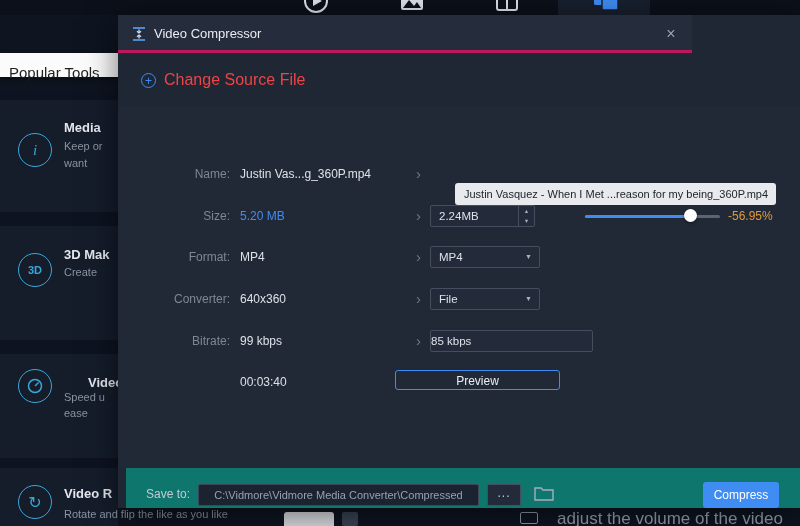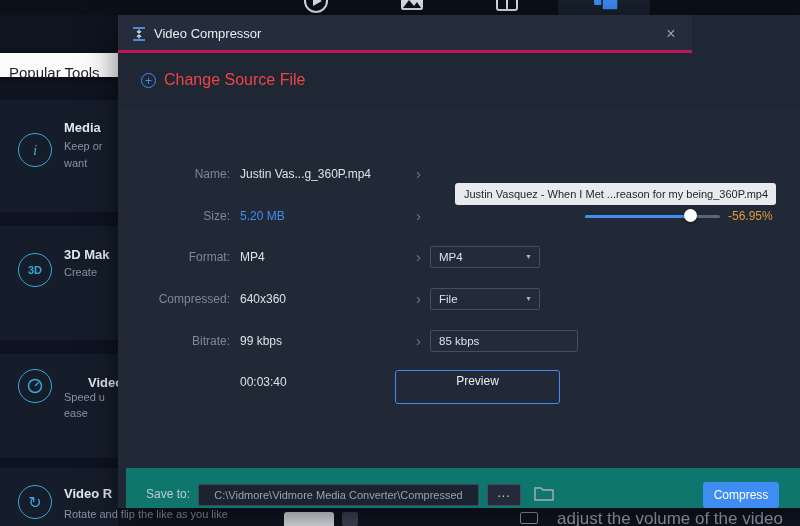--- a/index.html
+++ b/index.html
@@ -51,22 +51,22 @@
   .stepper{right:0;top:0;width:15px;height:20px;border-left:1px solid #454e5f;}
   .step{width:15px;height:10px;font-size:5.5px;line-height:10px;text-align:center;color:#a7afbc;}
   .slider-track{left:467px;top:11px;width:135px;height:3px;background:#5b6374;border-radius:2px;}
   .slider-fill{left:0;top:0;height:3px;background:#3f8cf3;border-radius:2px;}
   .slider-knob{left:566px;top:5px;width:13px;height:13px;background:#ffffff;border-radius:50%;
                box-shadow:0 1px 3px rgba(0,0,0,.5);}
   .percent{left:610px;width:62px;line-height:24px;font-size:12px;color:#e09a3c;white-space:nowrap;}
   .select{left:312px;top:1px;width:110px;height:22px;}
   .sel-text{left:8px;top:0;line-height:20px;}
   .sel-caret{right:7px;top:0;line-height:20px;font-size:7px;color:#aab2bf;}
-  .bitrate-input{left:312px;top:1px;width:148px;height:22px;padding-left:8px;}
-  .preview-btn{left:277px;top:0;width:165px;height:34px;border:1px solid #3f8cf5;border-radius:3px;
+  .bitrate-input{left:312px;top:1px;width:163px;height:22px;}
+  .preview-btn{left:277px;top:0;width:165px;height:20px;border:1px solid #3f8cf5;border-radius:3px;
                line-height:21px;text-align:center;font-size:12px;color:#eaeef4;box-sizing:border-box;}
 
   .bottombar{left:8px;top:453px;width:682px;height:40px;background:#0f766e;border-top:7px solid #0f766e;box-sizing:border-box;}
   .save-label{left:20px;line-height:39px;font-size:12px;color:#c3cad4;white-space:nowrap;}
   .path-field{left:72px;top:9px;width:281px;height:22px;background:#1b2230;border:1px solid #3d4757;
               border-radius:2px;box-sizing:border-box;color:#98a1b0;font-size:11px;line-height:20px;
               text-align:center;white-space:nowrap;overflow:hidden;}
   .dots-btn{left:361px;top:9px;width:34px;height:22px;text-align:center;line-height:16px;
             letter-spacing:1px;color:#c6ccd6;font-size:12px;}
   .folder-btn{left:407px;top:10px;width:24px;height:20px;}
@@ -178,39 +178,46 @@
       <div class="abs rlabel">Name:</div>
       <div class="abs rvalue">Justin Vas...g_360P.mp4</div>
       <div class="abs rchev">›</div>
       <div class="abs name-input">Justin Vasquez - When I Met ...reason for my being_360P.mp4</div>
     </div>
 
     <div class="abs row" style="top:189px;">
       <div class="abs rlabel">Size:</div>
       <div class="abs rvalue blue">5.20 MB</div>
       <div class="abs rchev">›</div>
+      <div class="abs spinner darkfield">
+        <div class="abs spin-text">2.24MB</div>
+        <div class="abs stepper">
+          <div class="step">▲</div>
+          <div class="step">▼</div>
+        </div>
+      </div>
       <div class="abs slider-track">
         <div class="abs slider-fill" style="width:105px;"></div>
       </div>
       <div class="abs slider-knob"></div>
       <div class="abs percent">-56.95%</div>
     </div>
 
     <div class="abs row" style="top:230px;">
       <div class="abs rlabel">Format:</div>
       <div class="abs rvalue">MP4</div>
       <div class="abs rchev">›</div>
       <div class="abs select darkfield">
         <div class="abs sel-text">MP4</div>
         <div class="abs sel-caret">▼</div>
       </div>
     </div>
 
     <div class="abs row" style="top:272px;">
-      <div class="abs rlabel">Compressed:</div>
+      <div class="abs rlabel">Converter:</div>
       <div class="abs rvalue">640x360</div>
       <div class="abs rchev">›</div>
       <div class="abs select darkfield">
         <div class="abs sel-text">File</div>
         <div class="abs sel-caret">▼</div>
       </div>
     </div>
 
     <div class="abs row" style="top:314px;">
       <div class="abs rlabel">Bitrate:</div>

